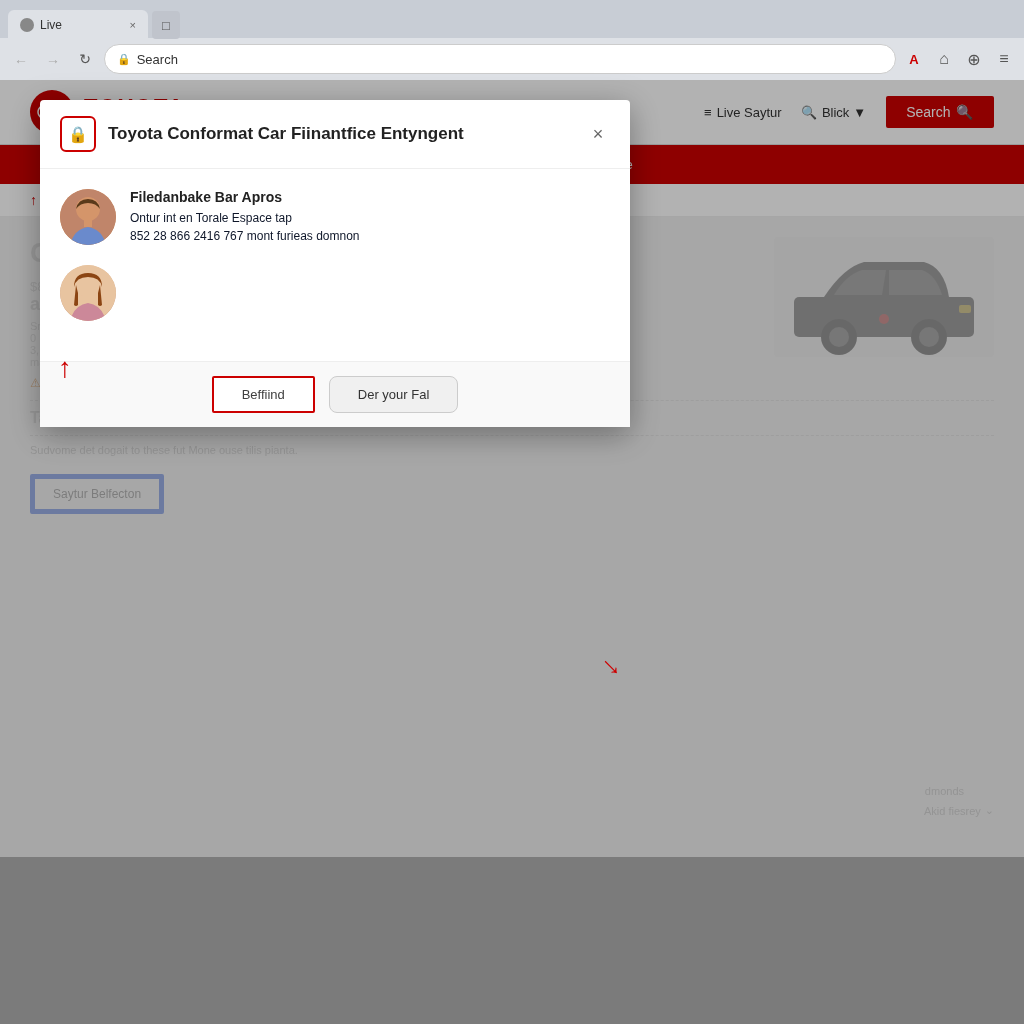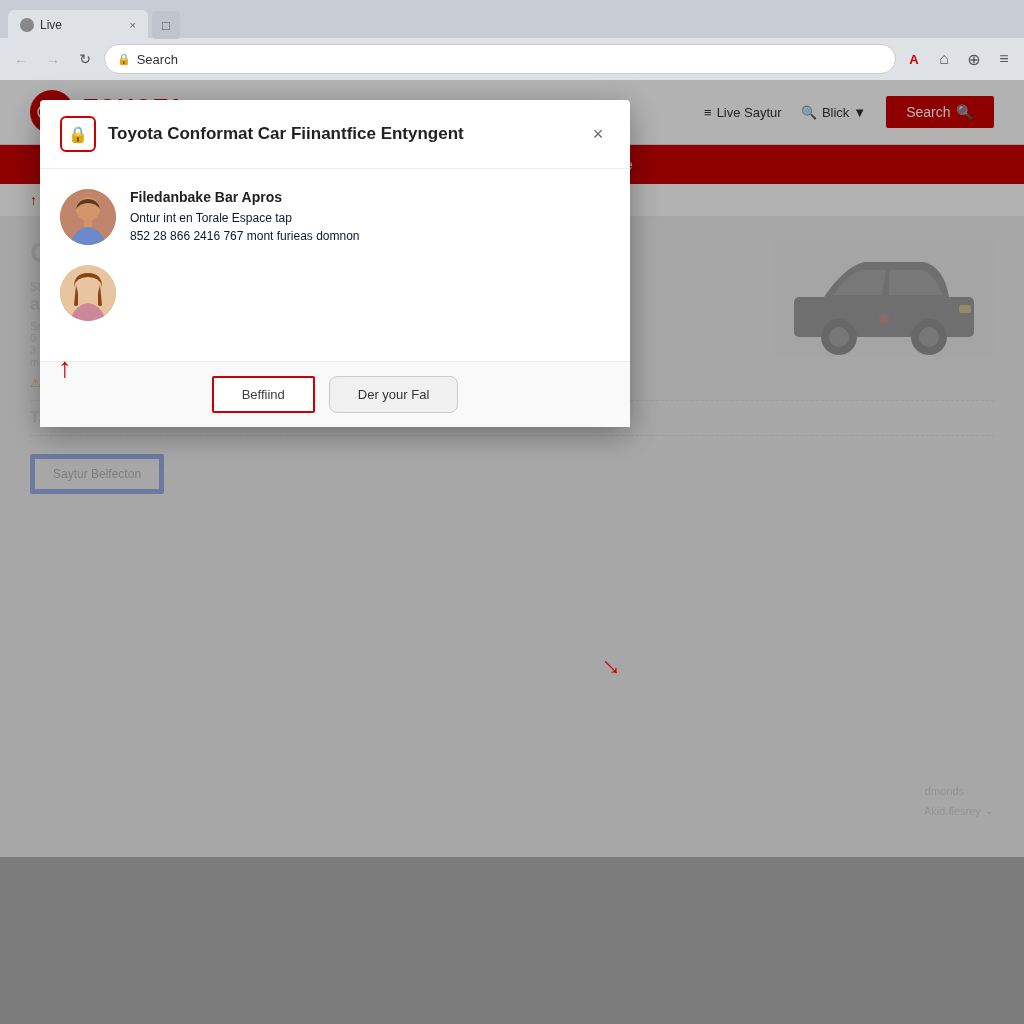--- a/index.html
+++ b/index.html
@@ -512,20 +512,21 @@
           </svg>
         </div>
       </div>
 
       <div style="border-top:1px dashed #ccc; margin: 8px 0;"></div>
 
       <div style="font-size:16px; font-weight:bold; color:#bbb; margin-bottom:6px;">Taeoyota Track Fiimetada</div>
 
       <div style="border-top:1px dashed #ccc; margin: 8px 0;"></div>
 
+      <div style="font-size:11px; color:#aaa; margin-bottom:8px; max-width:400px;">Sudvome det dogait to these fut Mone ouse tilis pianta.</div>
       <button class="saytur-btn">Saytur Belfecton</button>
 
       <div style="position:absolute; bottom:40px; right:30px; font-size:11px; color:#aaa; display:flex; align-items:center; gap:4px;">
         <span>Akid fiesrey</span>
         <span>⌄</span>
       </div>
       <div style="position:absolute; bottom:60px; right:60px; font-size:11px; color:#aaa;">dmonds</div>
     </div>
   </div>
 

